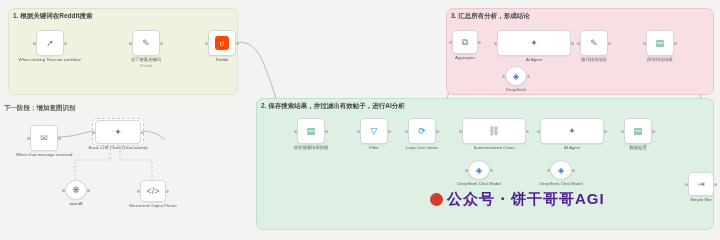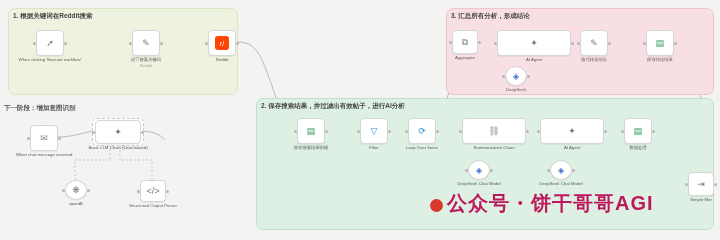--- a/index.html
+++ b/index.html
@@ -6,21 +6,21 @@
   body{width:720px;height:236px;background:#f3f3f1;font-family:"Liberation Sans",sans-serif;overflow:hidden;position:relative;}
   .canvas{position:absolute;inset:0;}
   .group{position:absolute;border-radius:7px;}
   .group-label{position:absolute;font-size:6.5px;font-weight:bold;color:#444;white-space:nowrap;}
   .node{position:absolute;background:#fff;border:1px solid #d6d6d6;border-radius:4px;box-shadow:0 1px 1px rgba(0,0,0,.06);display:flex;align-items:center;justify-content:center;}
   .node .ico{display:flex;align-items:center;justify-content:center;}
   .nlabel{position:absolute;font-size:4.3px;color:#5a5a5a;text-align:center;white-space:nowrap;left:50%;transform:translateX(-50%);top:100%;margin-top:2px;line-height:1.25;}
   .port{position:absolute;width:3px;height:3px;border-radius:50%;background:#b6b6b6;top:50%;margin-top:-1.5px;}
   .port.l{left:-4px;}
   .port.r{right:-4px;}
-  .wm{position:absolute;font-size:20px;color:#be185d;font-weight:bold;letter-spacing:1px;white-space:nowrap;}
+  .wm{position:absolute;font-size:15px;color:#4c1d95;font-weight:bold;letter-spacing:1px;white-space:nowrap;}
   .wmdot{display:inline-block;width:13px;height:13px;border-radius:50%;background:#d83a2b;vertical-align:-2px;margin-right:4px;}
   svg.wires{position:absolute;left:0;top:0;width:720px;height:236px;pointer-events:none;}
   .dashbox{position:absolute;border:1px dashed #c9c9c9;border-radius:5px;background:#fff;}
 </style>
 </head>
 <body>
 
 <div class="canvas">
   <svg class="wires">
     <g fill="none" stroke="#b9b9b9" stroke-width="1">

